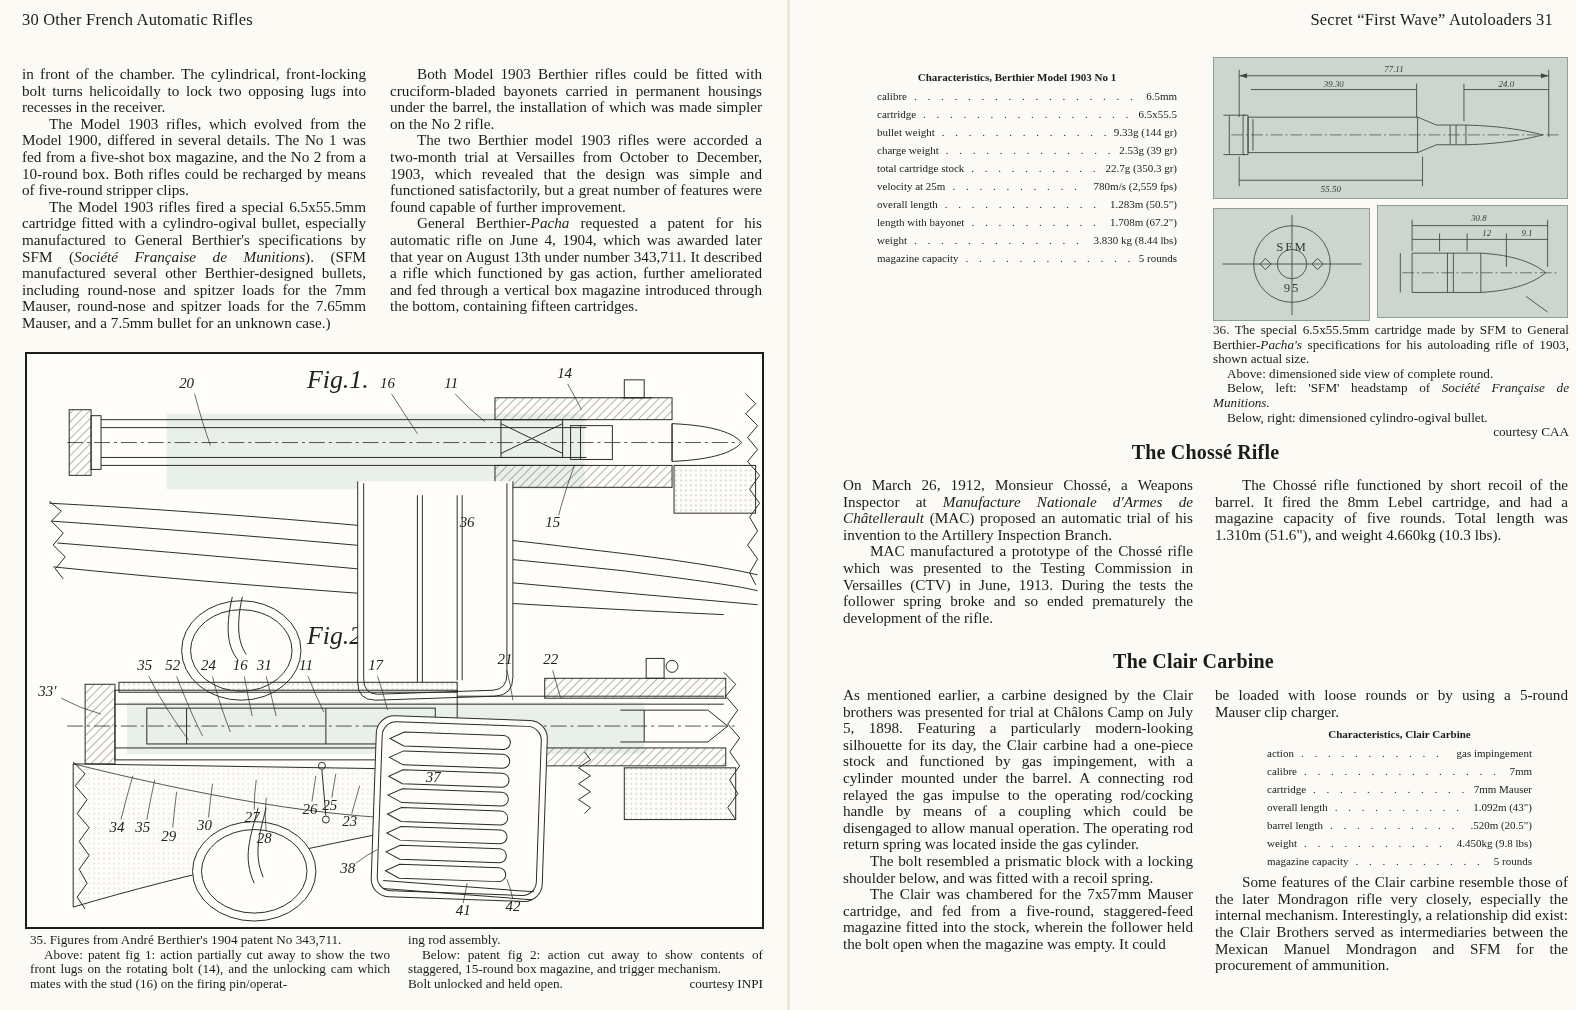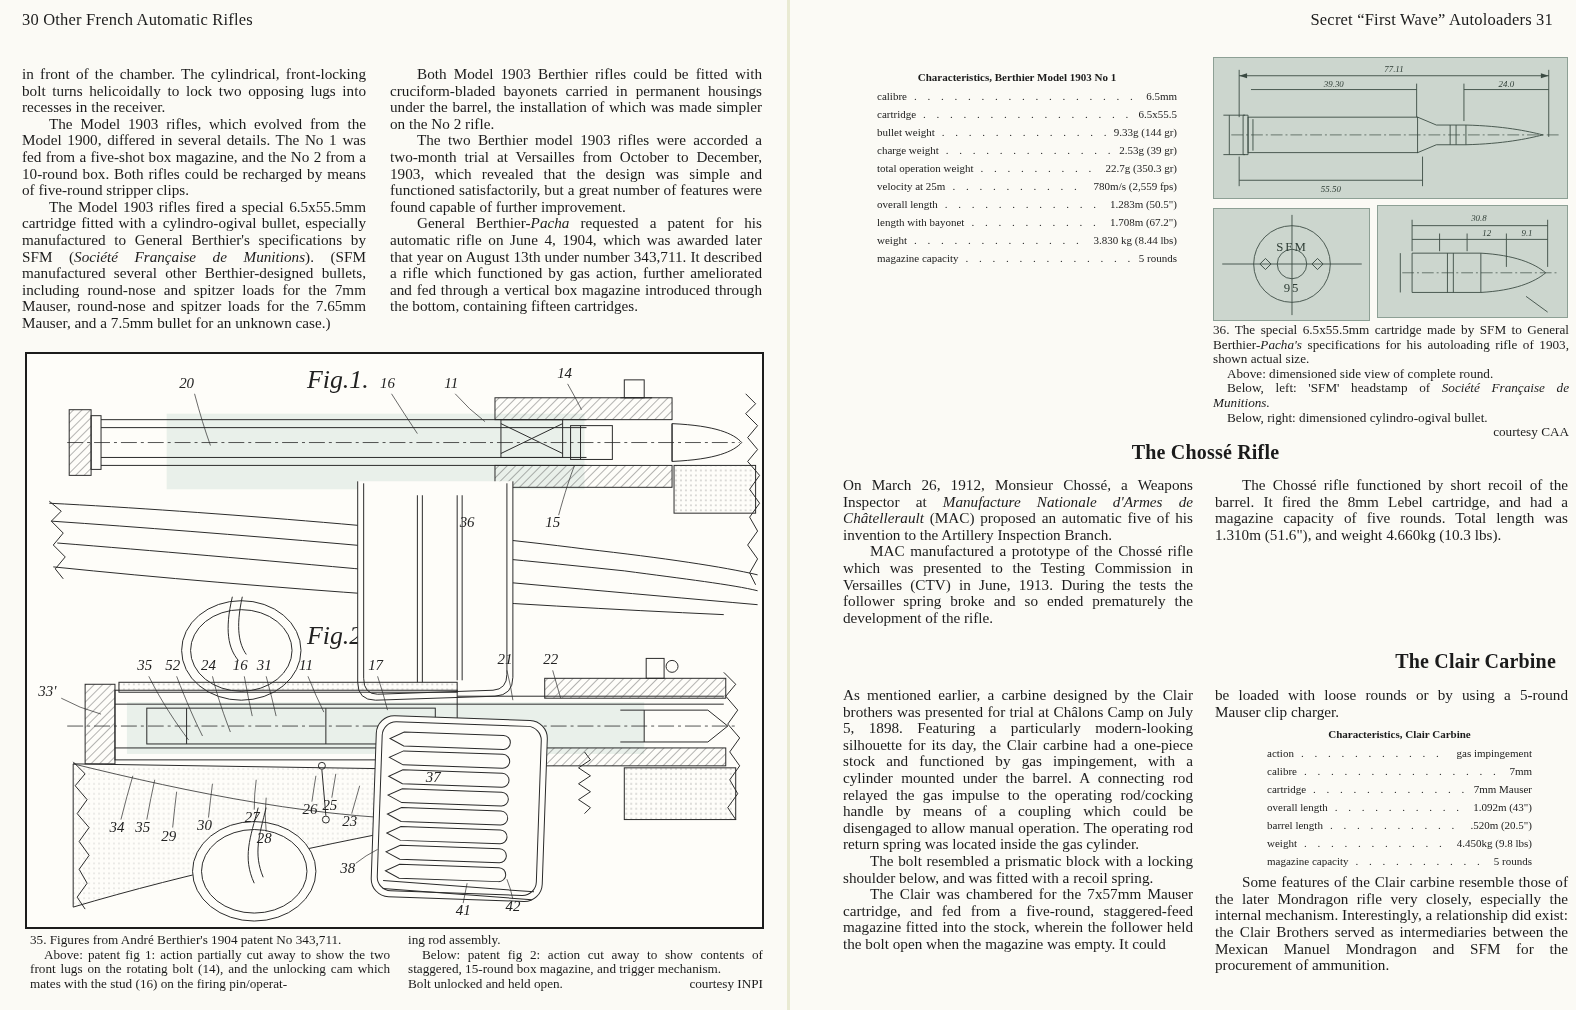--- a/index.html
+++ b/index.html
@@ -270,21 +270,21 @@
           <span class="cl">bullet weight</span>
           <span class="dots"></span>
           <span class="cv">9.33g (144 gr)</span>
         </div>
         <div class="char-row">
           <span class="cl">charge weight</span>
           <span class="dots"></span>
           <span class="cv">2.53g (39 gr)</span>
         </div>
         <div class="char-row">
-          <span class="cl">total operation weight</span>
+          <span class="cl">total cartridge stock</span>
           <span class="dots"></span>
           <span class="cv">22.7g (350.3 gr)</span>
         </div>
         <div class="char-row">
           <span class="cl">velocity at 25m</span>
           <span class="dots"></span>
           <span class="cv">780m/s (2,559 fps)</span>
         </div>
         <div class="char-row">
           <span class="cl">overall length</span>
@@ -403,28 +403,28 @@
     <p><span>36. The special 6.5x55.5mm cartridge made by SFM to General Berthier-</span><i>Pacha's</i><span> specifications for his autoloading rifle of 1903, shown actual size.</span></p>
     <p class="cind">Above: dimensioned side view of complete round.</p>
     <p class="cind"><span>Below, left: 'SFM' headstamp of </span><i>Société Française de Munitions.</i></p>
     <p class="cind">Below, right: dimensioned cylindro-ogival bullet.</p>
     <p class="credit">courtesy CAA</p>
   </div>
 
   <div class="abs heading" style="left:52px; top:441px; width:725px;">The Chossé Rifle</div>
 
   <div class="abs col" style="left:52px; top:477px; width:350px;">
-    <p><span>On March 26, 1912, Monsieur Chossé, a Weapons Inspector at </span><i>Manufacture Nationale d'Armes de Châtellerault</i><span> (MAC) proposed an automatic five of his invention to the Artillery Inspection Branch.</span></p>
+    <p><span>On March 26, 1912, Monsieur Chossé, a Weapons Inspector at </span><i>Manufacture Nationale d'Armes de Châtellerault</i><span> (MAC) proposed an automatic trial of his invention to the Artillery Inspection Branch.</span></p>
     <p class="ind">MAC manufactured a prototype of the Chossé rifle which was presented to the Testing Commission in Versailles (CTV) in June, 1913. During the tests the follower spring broke and so ended prematurely the development of the rifle.</p>
   </div>
   <div class="abs col" style="left:424px; top:477px; width:353px;">
     <p class="ind">The Chossé rifle functioned by short recoil of the barrel. It fired the 8mm Lebel cartridge, and had a magazine capacity of five rounds. Total length was 1.310m (51.6"), and weight 4.660kg (10.3 lbs).</p>
   </div>
 
-  <div class="abs heading" style="left:40px; top:650px; width:725px;text-align:right;">The Clair Carbine</div>
+  <div class="abs heading" style="left:40px; top:650px; width:725px;">The Clair Carbine</div>
 
   <div class="abs col" style="left:52px; top:687px; width:350px;">
     <p>As mentioned earlier, a carbine designed by the Clair brothers was presented for trial at Châlons Camp on July 5, 1898. Featuring a particularly modern-looking silhouette for its day, the Clair carbine had a one-piece stock and functioned by gas impingement, with a cylinder mounted under the barrel. A connecting rod relayed the gas impulse to the operating rod/cocking handle by means of a coupling which could be disengaged to allow manual operation. The operating rod return spring was located inside the gas cylinder.</p>
     <p class="ind">The bolt resembled a prismatic block with a locking shoulder below, and was fitted with a recoil spring.</p>
     <p class="ind">The Clair was chambered for the 7x57mm Mauser cartridge, and fed from a five-round, staggered-feed magazine fitted into the stock, wherein the follower held the bolt open when the magazine was empty. It could</p>
   </div>
   <div class="abs col" style="left:424px; top:687px; width:353px;">
     <p>be loaded with loose rounds or by using a 5-round Mauser clip charger.</p>
     <div class="char-table" style="margin:5px 36px 0 52px;">
       <div class="char-title">Characteristics, Clair Carbine</div>

